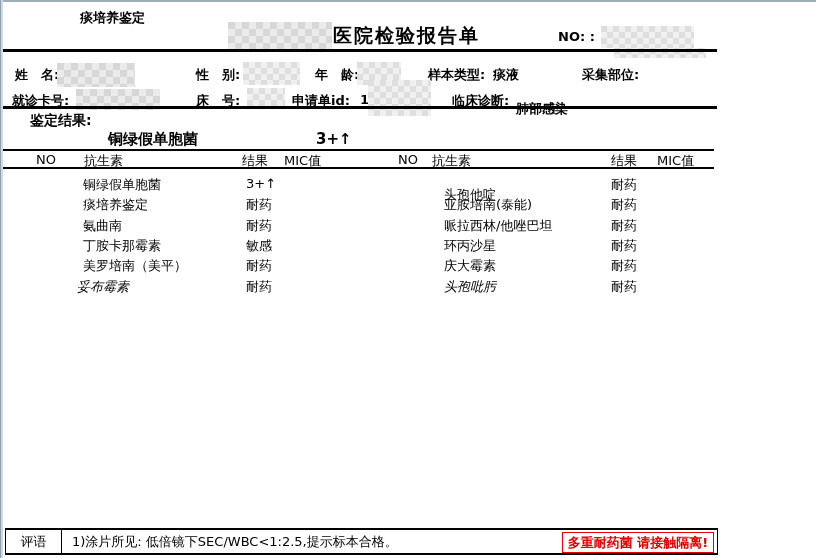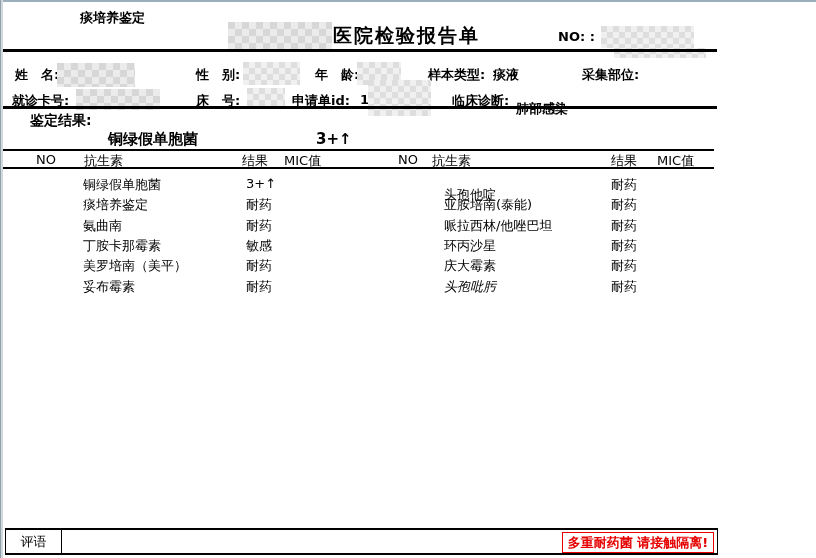--- a/index.html
+++ b/index.html
@@ -114,21 +114,21 @@
 
 <div class="abs fs13" style="left:83px; top:217px;">氨曲南</div>
 <div class="abs fs13" style="left:246px; top:217px;">耐药</div>
 
 <div class="abs fs13" style="left:83px; top:237px;">丁胺卡那霉素</div>
 <div class="abs fs13" style="left:246px; top:237px;">敏感</div>
 
 <div class="abs fs13" style="left:83px; top:257px;">美罗培南（美平）</div>
 <div class="abs fs13" style="left:246px; top:257px;">耐药</div>
 
-<div class="abs fs13" style="left:83px; top:278px;">妥布霉素</div>
+<div class="abs fs13" style="left:77px; top:278px;font-style:italic;">妥布霉素</div>
 <div class="abs fs13" style="left:246px; top:278px;">耐药</div>
 
 <div class="abs fs13" style="left:444px; top:176px;margin-top:10px;">头孢他啶</div>
 <div class="abs fs13" style="left:611px; top:176px;">耐药</div>
 
 <div class="abs fs13" style="left:444px; top:196px;">亚胺培南(泰能)</div>
 <div class="abs fs13" style="left:611px; top:196px;">耐药</div>
 
 <div class="abs fs13" style="left:444px; top:217px;">哌拉西林/他唑巴坦</div>
 <div class="abs fs13" style="left:611px; top:217px;">耐药</div>
@@ -137,15 +137,16 @@
 <div class="abs fs13" style="left:611px; top:237px;">耐药</div>
 
 <div class="abs fs13" style="left:444px; top:257px;">庆大霉素</div>
 <div class="abs fs13" style="left:611px; top:257px;">耐药</div>
 
 <div class="abs fs13" style="left:444px; top:278px;font-style:italic;">头孢吡肟</div>
 <div class="abs fs13" style="left:611px; top:278px;">耐药</div>
 
 <div class="comment-box">
   <div class="comment-label-cell">评语</div>
+  <div class="comment-text-cell">1)涂片所见: 低倍镜下SEC/WBC&lt;1:2.5,提示标本合格。</div>
 </div>
 
 <div class="alert-box">多重耐药菌 请接触隔离!</div>
 
 </body></html>

